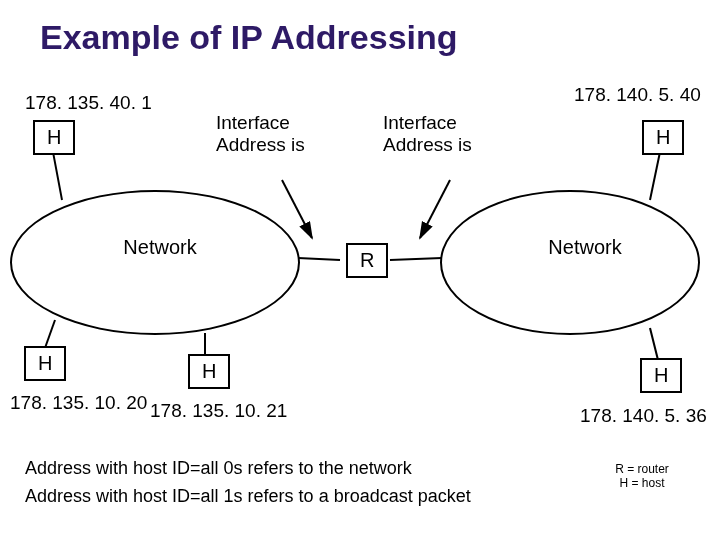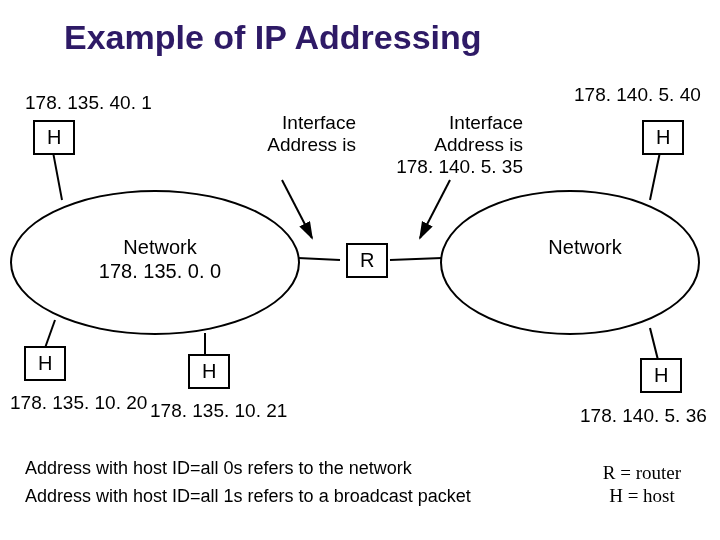--- a/index.html
+++ b/index.html
@@ -12,27 +12,26 @@
     position: relative;
     overflow: hidden;
   }
   .title {
     position: absolute;
     top: 18px;
     left: 40px;
     font-size: 34px;
     font-weight: bold;
     color: #2e1a66;
-    margin-left: 24px;
   }
   .label {
     position: absolute;
     font-size: 19px;
     color: #000;
-    text-align: right;
+    text-align: left;
     line-height: 1.15;
   }
   .host-box {
     position: absolute;
     border: 2px solid #000;
     background: #fff;
     font-size: 20px;
     text-align: center;
     padding: 4px 12px;
   }
@@ -57,25 +56,24 @@
     text-align: center;
     line-height: 1.2;
   }
   .footnote {
     position: absolute;
     font-size: 18px;
     color: #000;
   }
   .legend {
     position: absolute;
-    font-size: 19px;
+    font-size: 12px;
     color: #000;
     text-align: center;
     line-height: 1.2;
-    font-family: Liberation Serif, serif;
   }
   svg.lines {
     position: absolute;
     top: 0; left: 0;
     width: 720px; height: 540px;
     pointer-events: none;
   }
 </style>
 </head>
 <body>
@@ -86,29 +84,27 @@
 <div class="label" style="top:84px; left:574px;">178. 140. 5. 40</div>
 
 <div class="label" style="top:112px; left:216px; width:140px;">
   <span>Interface</span><br>
   <span>Address is</span><br>
 </div>
 
 <div class="label" style="top:112px; left:383px; width:140px;">
   <span>Interface</span><br>
   <span>Address is</span><br>
-  <span>178. 140. 5. 35</span>
 </div>
 
 <div class="ellipse" style="top:190px; left:10px; width:290px; height:145px;"></div>
 <div class="ellipse" style="top:190px; left:440px; width:260px; height:145px;"></div>
 
 <div class="net-label" style="top:235px; left:85px; width:150px;">
   <span>Network</span><br>
-  <span>178. 135. 0. 0</span>
 </div>
 <div class="net-label" style="top:235px; left:510px; width:150px;">
   <span>Network</span><br>
 </div>
 
 <svg class="lines">
   <defs>
     <marker id="arrow" markerWidth="10" markerHeight="10" refX="8" refY="3" orient="auto">
       <path d="M0,0 L0,6 L9,3 z" fill="#000"></path>
     </marker>

